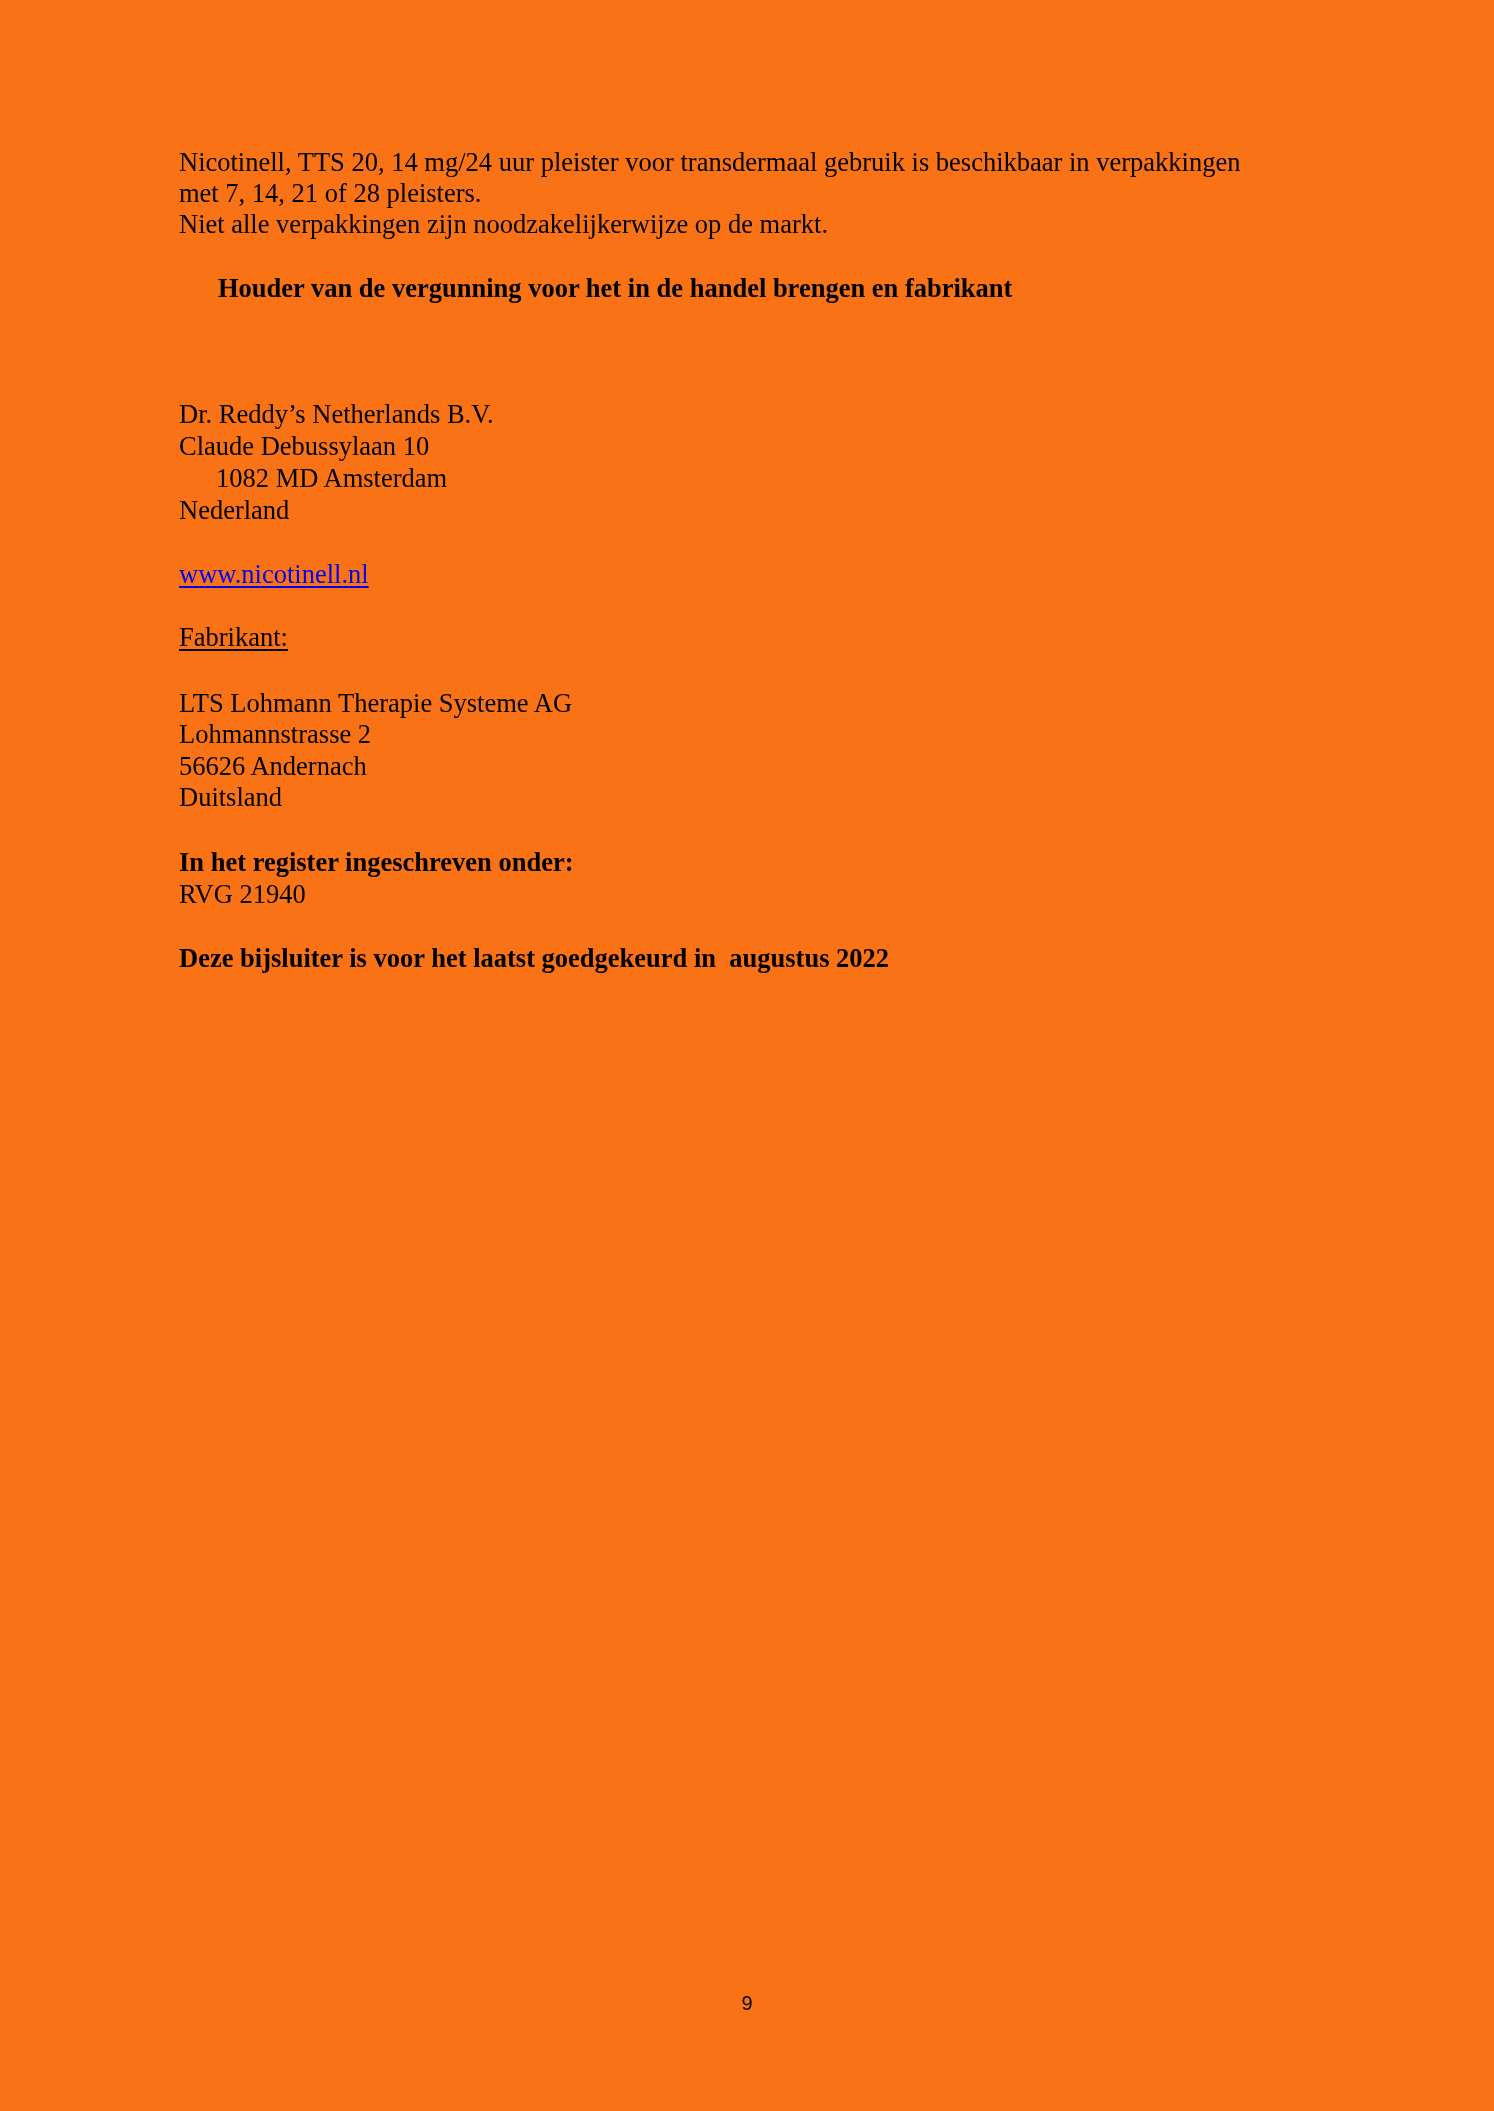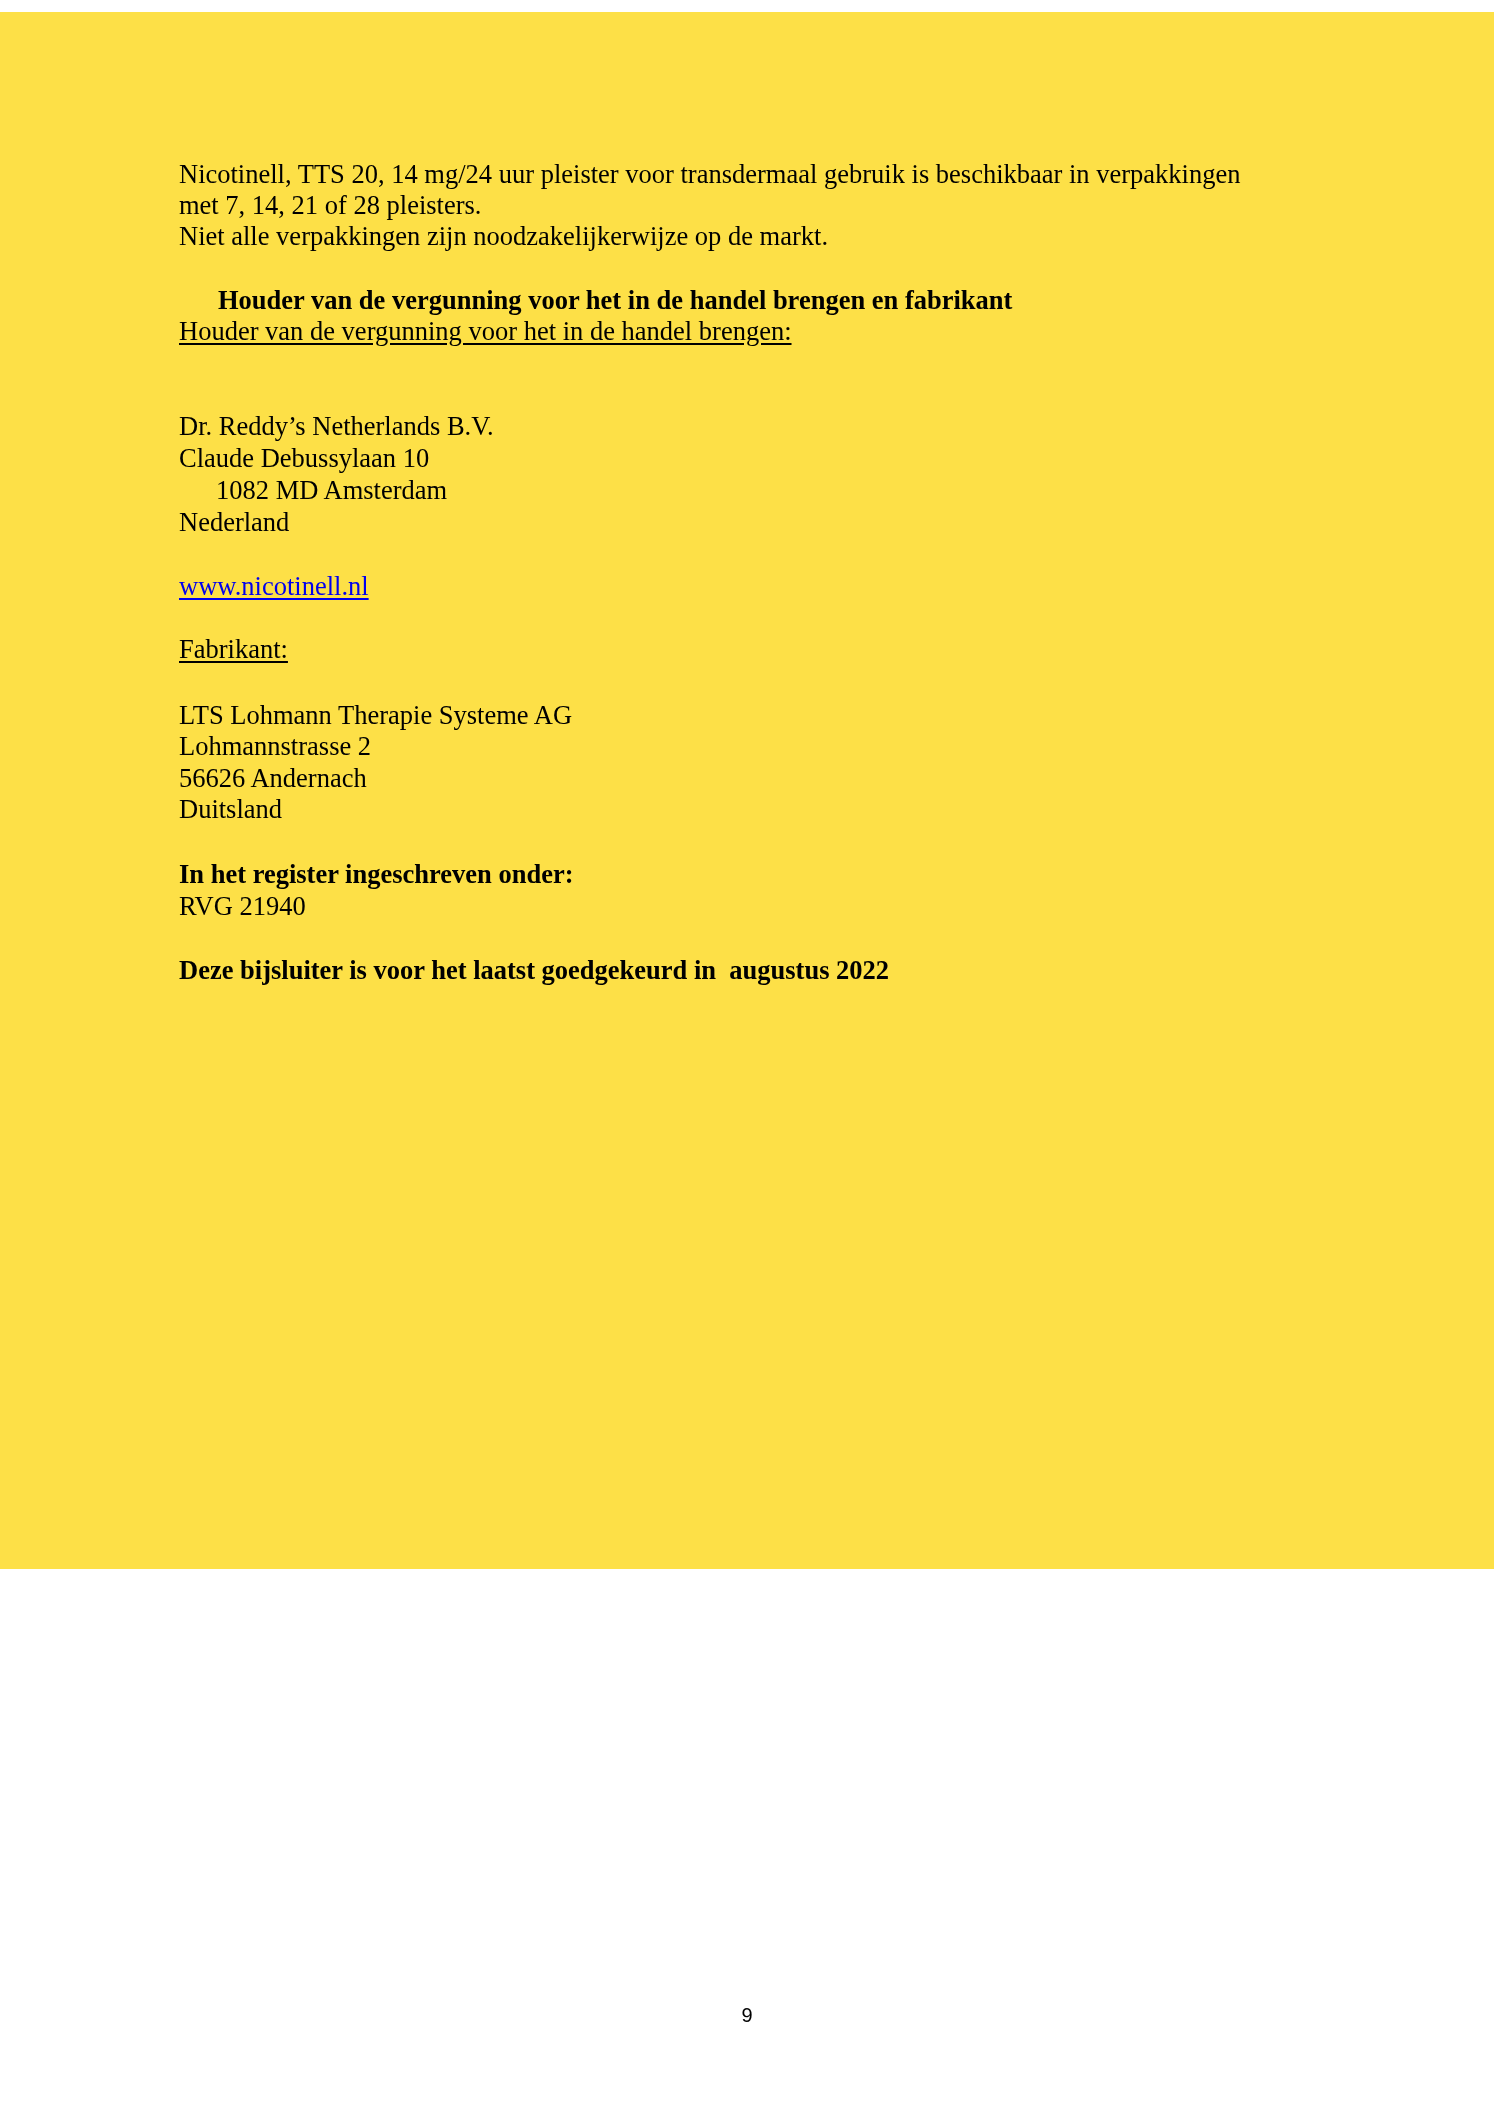--- a/index.html
+++ b/index.html
@@ -1,17 +1,17 @@
 <!DOCTYPE html>
 <html><head>
   <meta charset="utf-8">
   <style>
     html, body { margin: 0; padding: 0; background: #ffffff; }
     body { width: 1494px; height: 2111px; position: relative; overflow: hidden; }
-    .page { position: absolute; left: 0; top: 12px; width: 1494px; height: 1557px; background: #fde047; }
+    .page { position: absolute; left: 0; top: 0; width: 1494px; height: 2111px; background: #f97316; }
     .line {
       position: absolute; left: 179px;
       font-family: "Liberation Serif", serif;
       font-size: 26.5px; line-height: 30px;
       color: #000000; white-space: nowrap;
     }
     .bold { font-weight: bold; }
     .ul { text-decoration: underline; text-underline-offset: 3px; }
     .link { color: #0000ee; text-decoration: underline; text-underline-offset: 3px; }
     .pagenum {
@@ -22,21 +22,20 @@
 </head>
 <body>
 
 <div class="page">
 
   <div class="line" style="top:147px;">Nicotinell, TTS 20, 14 mg/24 uur pleister voor transdermaal gebruik is beschikbaar in verpakkingen</div>
   <div class="line" style="top:178px;">met 7, 14, 21 of 28 pleisters.</div>
   <div class="line" style="top:209px;">Niet alle verpakkingen zijn noodzakelijkerwijze op de markt.</div>
 
   <div class="line bold" style="top:273px;margin-left:39px;">Houder van de vergunning voor het in de handel brengen en fabrikant</div>
-  <div class="line ul" style="top:304px;">Houder van de vergunning voor het in de handel brengen:</div>
 
   <div class="line" style="top:399px;">Dr. Reddy’s Netherlands B.V.</div>
   <div class="line" style="top:431px;">Claude Debussylaan 10</div>
   <div class="line" style="top:463px;margin-left:37px;">1082 MD Amsterdam</div>
   <div class="line" style="top:495px;">Nederland</div>
 
   <div class="line link" style="top:559px;">www.nicotinell.nl</div>
 
   <div class="line ul" style="top:622px;">Fabrikant:</div>
 

